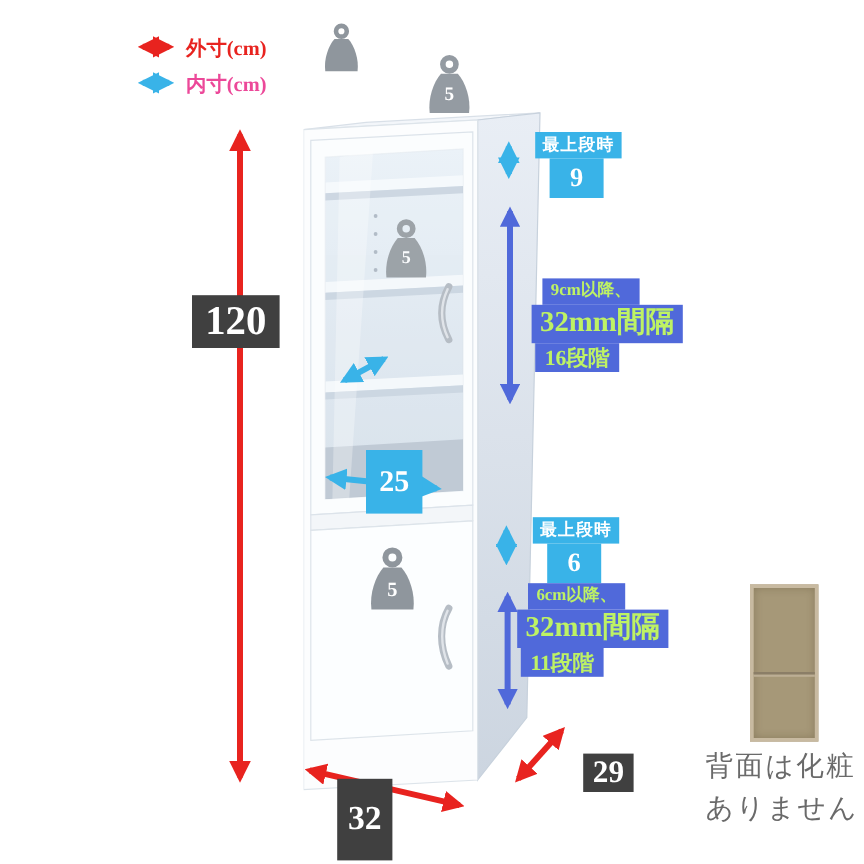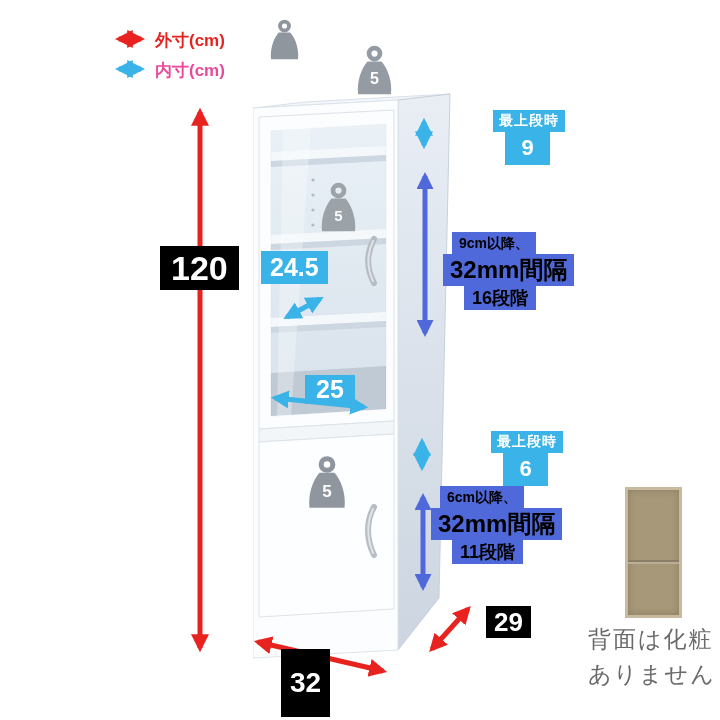--- a/index.html
+++ b/index.html
@@ -1,35 +1,35 @@
 <!DOCTYPE html>
 <html><head>
 <meta charset="utf-8">
 <style>
   html,body{margin:0;padding:0;background:#fff;}
   body{font-family:"Liberation Sans","DejaVu Sans",sans-serif;}
-  #stage{position:relative;width:720px;height:720px;background:#ffffff;overflow:hidden;}
+  #stage{position:relative;width:720px;height:720px;background:#ffffff;overflow:hidden;font-family:Liberation Serif, serif;}
   .overlay{position:absolute;left:0;top:0;width:720px;height:720px;pointer-events:none;z-index:5;}
   .lbl{position:absolute;z-index:8;color:#fff;font-weight:bold;line-height:1;}
-  .red-box{background:#000000;}
+  .red-box{background:#404040;}
   .cyan-box{background:#39b3e8;}
   .legend-text{position:absolute;font-weight:bold;z-index:3;}
   .dim-120{left:160px;top:246px;font-size:34px;padding:5px 11px;}
   .dim-245{left:261px;top:251px;font-size:25px;padding:4px 9px;}
-  .dim-25{left:305px;top:375px;font-size:25px;padding:2px 11px;}
+  .dim-25{left:305px;top:375px;font-size:25px;padding:14px 11px;}
   .dim-32{left:281px;top:649px;font-size:28px;padding:20px 9px;}
-  .dim-29{left:486px;top:606px;font-size:26px;padding:3px 8px;}
-  .flag{position:absolute;z-index:8;margin-left:47px;}
+  .dim-29{left:486px;top:628px;font-size:26px;padding:3px 8px;}
+  .flag{position:absolute;z-index:8;}
   .flag .cap{display:block;width:-moz-fit-content;width:fit-content;background:#39b3e8;color:#fff;font-size:14px;font-weight:bold;letter-spacing:1px;padding:2px 6px;}
   .flag .val{display:block;width:45px;background:#39b3e8;color:#fff;font-size:22px;font-weight:bold;text-align:center;padding:3px 0 4px 0;margin-left:12px;}
   .pitch{position:absolute;z-index:8;}
-  .pitch span{display:block;width:-moz-fit-content;width:fit-content;background:#5069da;color:#000000;font-weight:bold;line-height:1.15;text-align:right;}
+  .pitch span{display:block;width:-moz-fit-content;width:fit-content;background:#5069da;color:#bef264;font-weight:bold;line-height:1.15;text-align:right;}
   .pitch .l1{font-size:14px;padding:3px 7px;margin-left:9px;}
   .pitch .l2{font-size:24px;padding:2px 7px;margin-left:0;}
-  .pitch .l3{font-size:18px;padding:2px 8px;margin-left:21px;}
+  .pitch .l3{font-size:18px;padding:2px 8px;margin-left:3px;}
   .weight{position:absolute;z-index:4;color:#8f969d;}
   .weight svg{display:block;width:100%;height:100%;}
   .weight .num{position:absolute;left:0;right:0;top:50%;text-align:center;color:#fff;font-weight:bold;}
   .cab{position:absolute;left:253px;top:92px;z-index:2;}
   .backpanel{position:absolute;left:625px;top:487px;width:57px;height:131px;background:#a69878;border:3px solid #c8baa1;box-shadow:inset 0 0 7px rgba(70,55,30,.28);z-index:3;box-sizing:border-box;}
   .backpanel .split{position:absolute;left:0;right:0;top:56%;height:2px;background:#8b7e67;box-shadow:0 2px 0 #bcae95;}
   .backnote{position:absolute;left:588px;top:622px;width:134px;font-size:23px;color:#6a6a6a;line-height:1.5;letter-spacing:2px;z-index:3;}
 </style>
 </head>
 <body>
@@ -141,21 +141,20 @@
     <line x1="275" y1="398" x2="364" y2="407" stroke="#39b3e8" stroke-width="5" marker-start="url(#ac)" marker-end="url(#ac)"></line>
     <line x1="424" y1="122" x2="424" y2="145" stroke="#39b3e8" stroke-width="5" marker-start="url(#ac)" marker-end="url(#ac)"></line>
     <line x1="425" y1="176" x2="425" y2="333" stroke="#5069da" stroke-width="5" marker-start="url(#ab)" marker-end="url(#ab)"></line>
     <line x1="422" y1="442" x2="422" y2="467" stroke="#39b3e8" stroke-width="5" marker-start="url(#ac)" marker-end="url(#ac)"></line>
     <line x1="423" y1="497" x2="423" y2="587" stroke="#5069da" stroke-width="5" marker-start="url(#ab)" marker-end="url(#ab)"></line>
     <line x1="258" y1="642" x2="383" y2="671" stroke="#e8231f" stroke-width="5" marker-start="url(#ar)" marker-end="url(#ar)"></line>
     <line x1="432" y1="649" x2="468" y2="609" stroke="#e8231f" stroke-width="5" marker-start="url(#ar)" marker-end="url(#ar)"></line>
   </svg>
 
   <span class="lbl red-box dim-120">120</span>
-  <span class="lbl cyan-box dim-245">24.5</span>
   <span class="lbl cyan-box dim-25">25</span>
   <span class="lbl red-box dim-32">32</span>
   <span class="lbl red-box dim-29">29</span>
 
   <div class="flag" style="left:446px;top:110px;">
     <span class="cap">最上段時</span>
     <span class="val">9</span>
   </div>
   <div class="pitch" style="left:443px;top:232px;">
     <span class="l1">9cm以降、</span>

